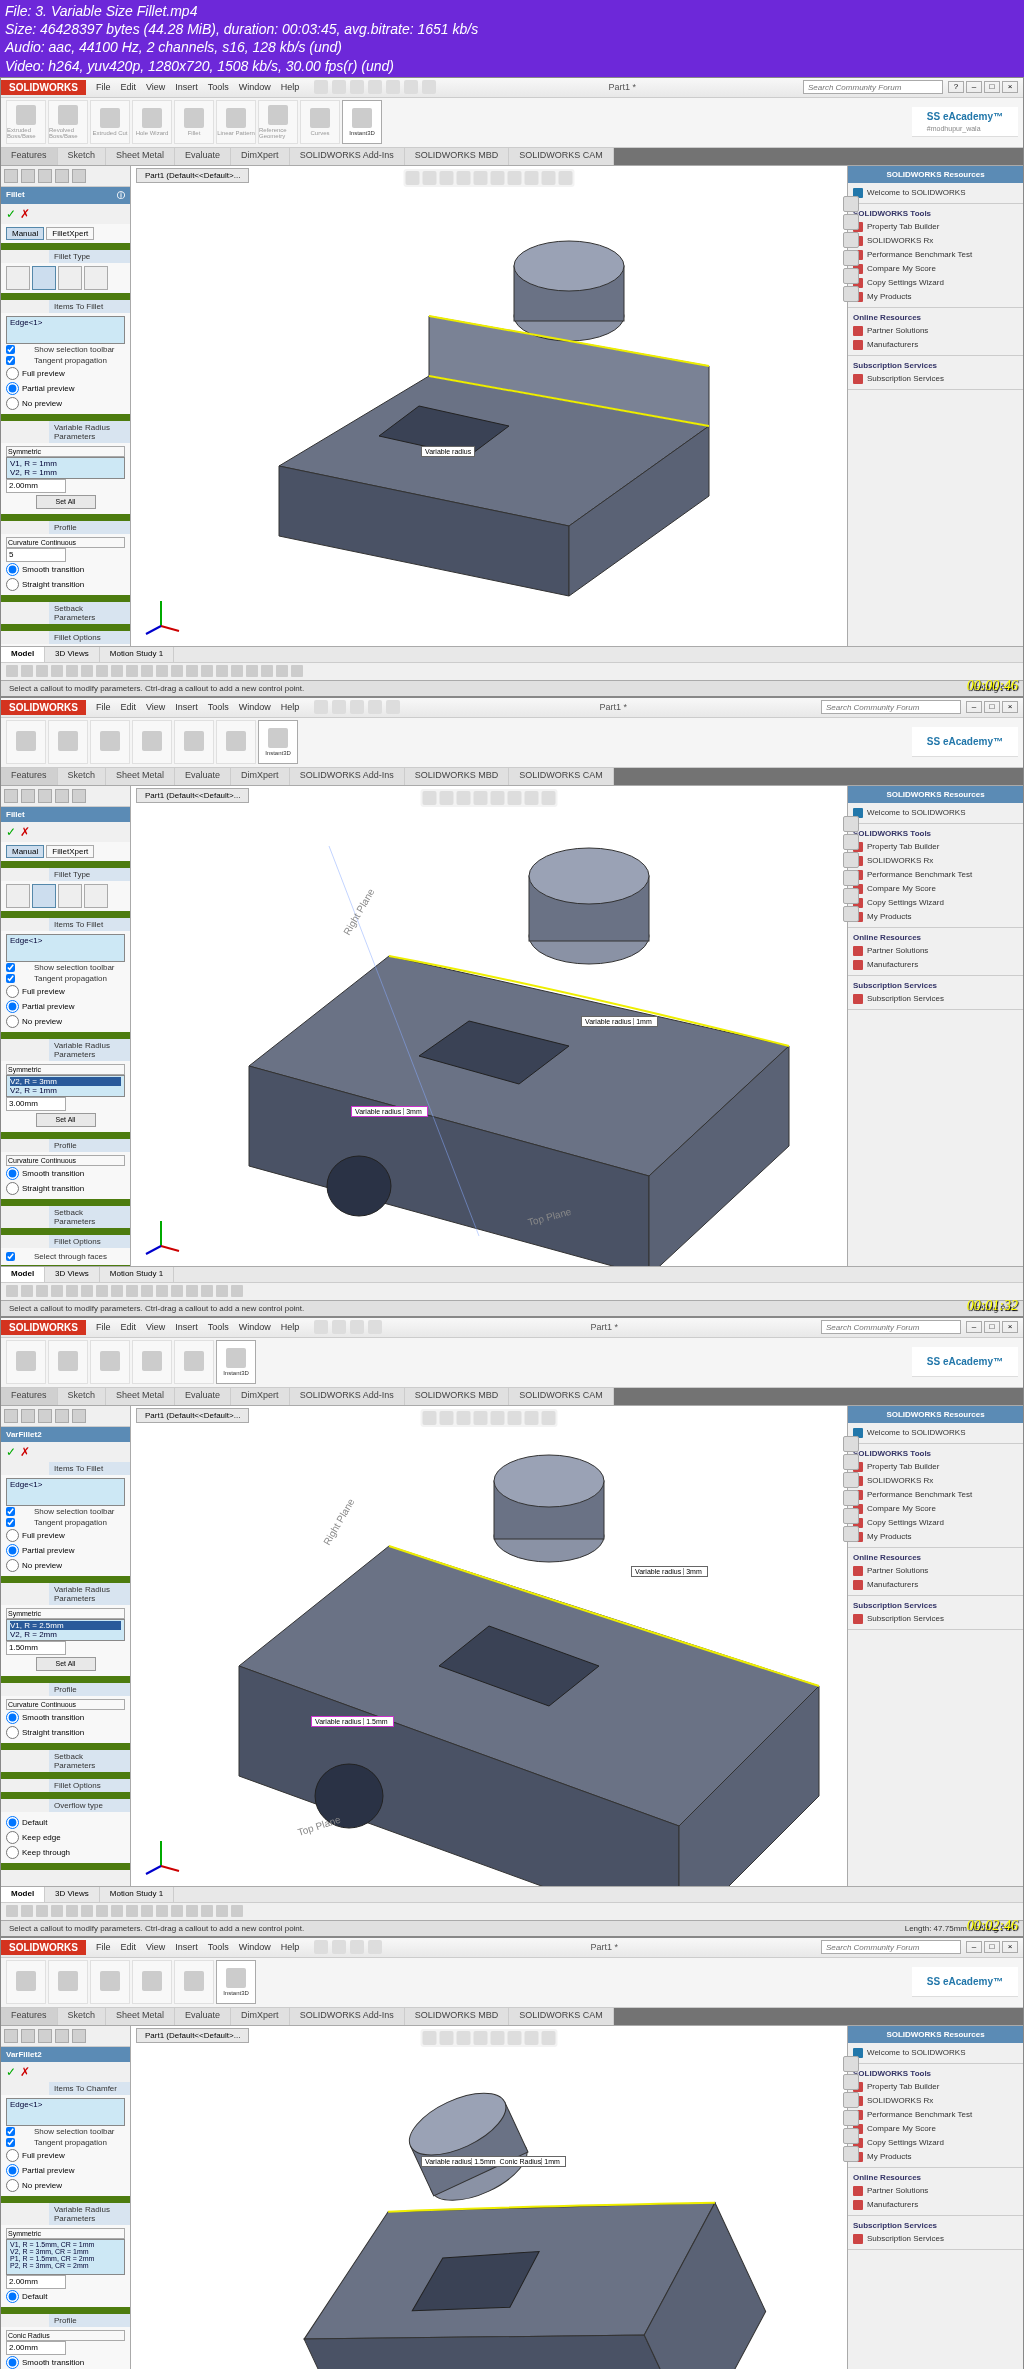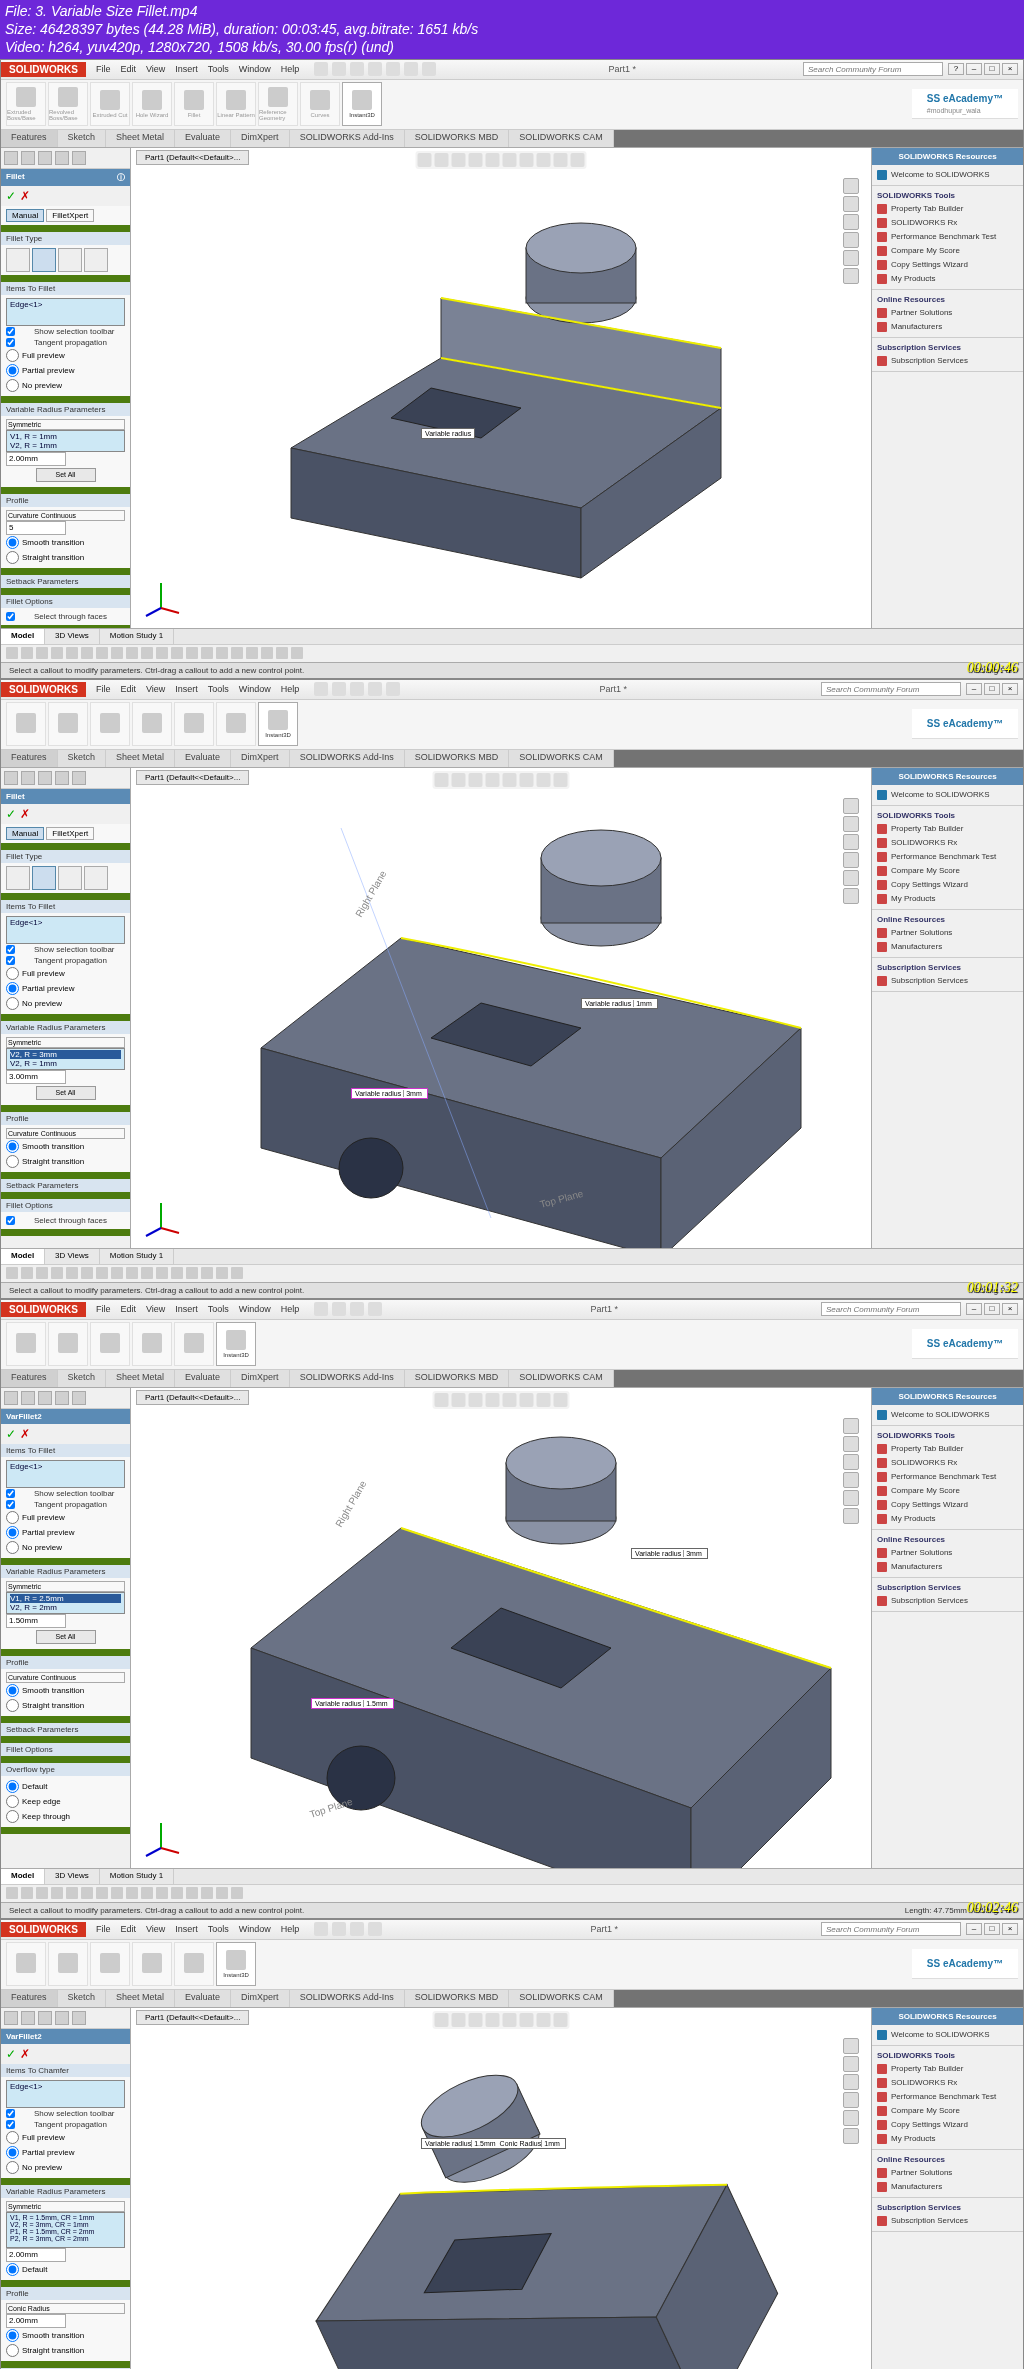--- a/index.html
+++ b/index.html
@@ -25,37 +25,37 @@
 .tab.active { background: #d0d0d0; }
 .main-area { display: flex; height: 480px; position: relative; }
 .left-panel { width: 130px; background: #f0f0f0; border-right: 1px solid #aaa; font-size: 8px; overflow: hidden; }
 .panel-icons { display: flex; gap: 3px; padding: 3px; border-bottom: 1px solid #ccc; }
 .panel-icons span { width: 14px; height: 14px; background: #d0d0d0; border: 1px solid #aaa; }
 .panel-title { background: #5b8bb5; color: #fff; padding: 3px 5px; font-weight: bold; display: flex; justify-content: space-between; }
 .confirm-btns { display: flex; gap: 4px; padding: 3px 5px; }
 .ok-btn { color: #0a0; font-size: 12px; }
 .cancel-btn { color: #c00; font-size: 12px; }
 .section { border-bottom: 7px solid #4d7c0f; }
-.section-head { background: #d8e4f0; padding: 2px 5px; font-size: 8px; color: #333; display: flex; justify-content: space-between; }
+.section-head { background: #d8e4f0; padding: 2px 5px; font-size: 8px; color: #333; display: flex; justify-content: space-between; margin-left: 48px; }
 .section-body { padding: 3px 5px; background: #f8f8f8; }
 .type-btns { display: flex; gap: 2px; }
 .type-btn { width: 24px; height: 24px; border: 1px solid #aaa; background: #eee; }
 .type-btn.sel { background: #cde; border-color: #58a; }
 .listbox { width: 100%; height: 28px; background: #cde8f5; border: 1px solid #888; font-size: 8px; padding: 1px 3px; color: #003; }
 .chk { display: flex; align-items: center; gap: 19px; padding: 1px 0; font-size: 8px; color: #333; }
 .chk input { width: 9px; height: 9px; }
 .radio { display: flex; align-items: center; gap: 3px; padding: 1px 0; font-size: 8px; }
 .num-input { width: 60px; height: 14px; border: 1px solid #aaa; font-size: 8px; padding: 0 2px; }
 .set-all-btn { width: 60px; height: 14px; background: #e8e8e8; border: 1px solid #999; font-size: 7px; text-align: center; margin: 2px auto; display: block; }
 .viewport { flex: 1; background: #fff; position: relative; overflow: hidden; }
 .vp-toolbar { position: absolute; top: 3px; left: 50%; transform: translateX(-50%); display: flex; gap: 3px; background: rgba(240,240,240,0.8); padding: 2px; border-radius: 3px; }
 .vp-toolbar span { width: 14px; height: 14px; background: #ddd; border-radius: 2px; }
 .vp-tab { position: absolute; top: 2px; left: 5px; background: #e8e8e8; padding: 2px 8px; font-size: 8px; border: 1px solid #aaa; }
 .triad { position: absolute; bottom: 10px; left: 10px; width: 40px; height: 40px; }
-.right-panel { width: 152px; background: #f0f0f0; border-left: 1px solid #aaa; font-size: 8px; }
+.right-panel { width: 176px; background: #f0f0f0; border-left: 1px solid #aaa; font-size: 8px; }
 .right-head { background: #5b8bb5; color: #fff; padding: 4px 8px; font-weight: bold; text-align: center; }
 .right-sec { padding: 3px 5px; border-bottom: 1px solid #ccc; }
 .right-sec-title { color: #336; font-weight: bold; padding: 2px 0; font-size: 8px; }
 .right-link { display: flex; align-items: center; gap: 4px; padding: 2px 0; color: #333; cursor: pointer; }
 .right-link-icon { width: 10px; height: 10px; background: #c44; border-radius: 1px; }
 .logo-area { height: 30px; display: flex; align-items: center; justify-content: flex-end; padding: 0 15px; background: #fff; border-bottom: 1px solid #ddd; }
 .academy-logo { font-size: 10px; color: #888; }
 .academy-logo b { color: #27a; }
 .right-side-icons { position: absolute; right: 162px; top: 30px; width: 18px; display: flex; flex-direction: column; gap: 2px; }
 .right-side-icons span { width: 16px; height: 16px; background: #ddd; border: 1px solid #aaa; border-radius: 2px; }
@@ -68,20 +68,21 @@
 .timestamp { position: absolute; bottom: 2px; right: 5px; color: #ff0; font-size: 14px; font-style: italic; font-family: serif; text-shadow: 1px 1px 1px #000; z-index: 100; }
 .callout { position: absolute; background: #fff; border: 1px solid #666; font-size: 7px; padding: 1px 3px; display: flex; align-items: center; gap: 2px; }
 .callout-val { background: #fff; border-left: 1px solid #999; padding: 0 2px; }
 </style>
 </head>
 <body>
 
 <div class="file-info">
   <div>File: 3. Variable Size Fillet.mp4</div>
   <div>Size: 46428397 bytes (44.28 MiB), duration: 00:03:45, avg.bitrate: 1651 kb/s</div>
+  <div>Audio: aac, 44100 Hz, 2 channels, s16, 128 kb/s (und)</div>
   <div>Video: h264, yuv420p, 1280x720, 1508 kb/s, 30.00 fps(r) (und)</div>
 </div>
 
 <div class="frame">
   <div class="titlebar">
     <span class="sw-logo">SOLIDWORKS</span>
     <div class="menu">
       <span>File</span>
         <span>Edit</span>
         <span>View</span>

